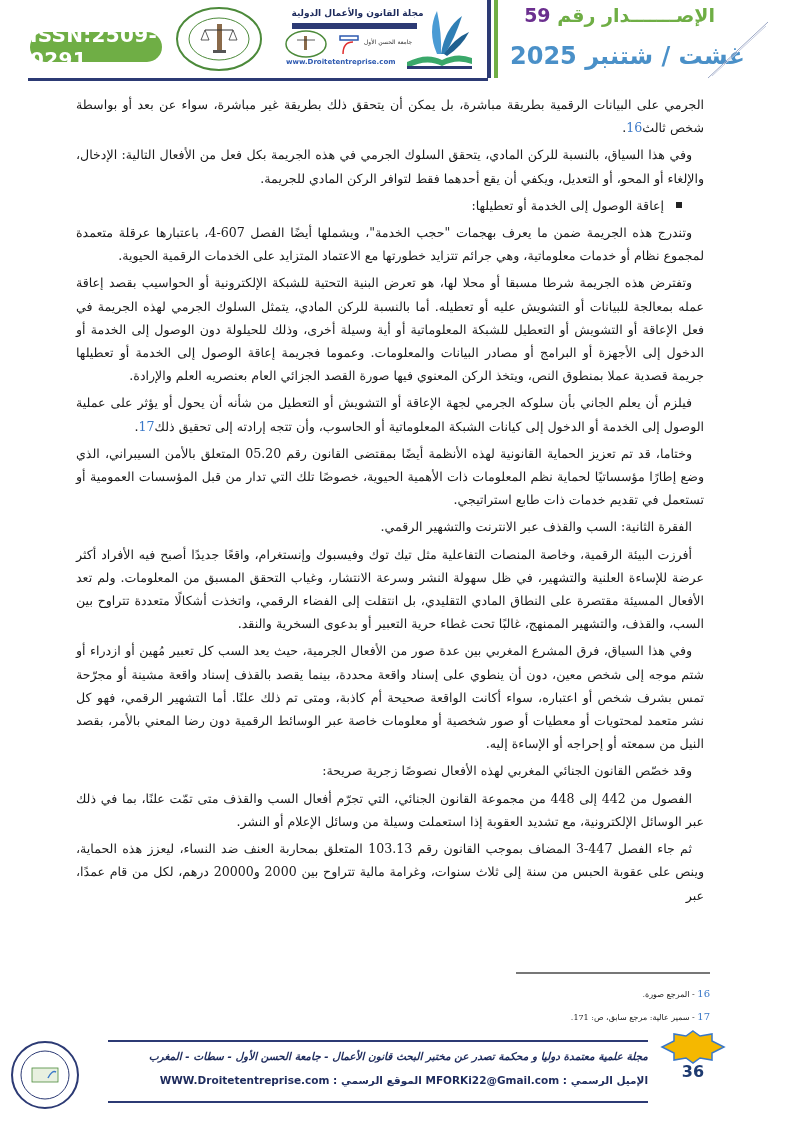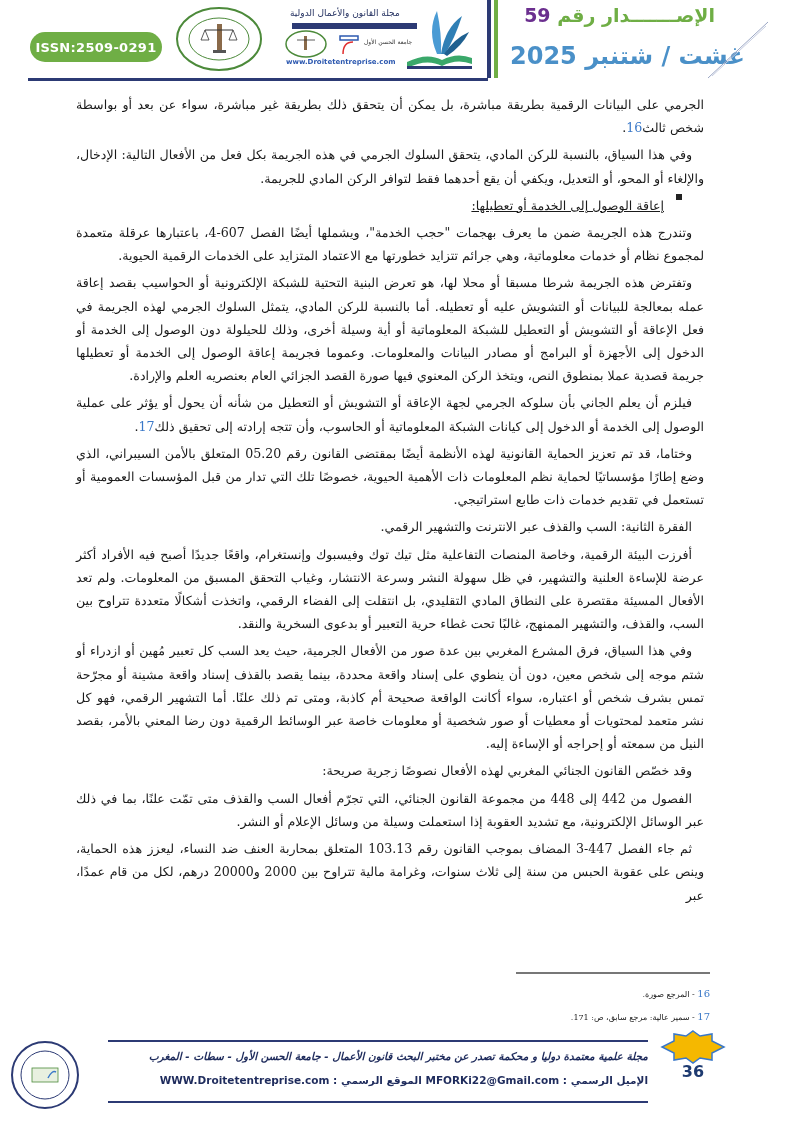--- a/index.html
+++ b/index.html
@@ -7,32 +7,32 @@
       width: 794px; height: 1123px; position: relative; overflow: hidden;
       background: #ffffff;
       font-family: "DejaVu Sans", sans-serif;
       color: #1a1a1a;
     }
     
     .header { position: absolute; left: 0; top: 0; width: 794px; height: 85px; }
     .issn {
       position: absolute; left: 30px; top: 32px; width: 132px; height: 30px;
       background: #6fae45; border-radius: 15px; color: #fff;
-      font-family: "DejaVu Sans", sans-serif; font-size: 13px; font-weight: bold;
+      font-family: "DejaVu Sans", sans-serif; font-size: 20px; font-weight: bold;
       display: flex; align-items: center; justify-content: center; letter-spacing: 0.3px;
     }
     .lab-logo {
       position: absolute; left: 175px; top: 6px; width: 88px; height: 66px;
     }
     .journal-logo {
       position: absolute; left: 282px; top: 6px; width: 190px; height: 64px;
     }
     .journal-title {
-      position: absolute; left: 8px; top: 2px; width: 135px; font-size: 9px; font-weight: normal;
-      direction: rtl; text-align: left; color: #1e2b5c; white-space: nowrap;
+      position: absolute; left: 8px; top: 2px; width: 135px; font-size: 9px; font-weight: bold;
+      direction: rtl; text-align: center; color: #1e2b5c; white-space: nowrap;
     }
     .journal-sub {
       position: absolute; left: 10px; top: 17px; width: 125px; height: 6px; background: #2c3a74;
     }
     .journal-site {
       position: absolute; left: 4px; top: 52px; font-size: 7px; font-weight: bold; color: #2d59b0;
       font-family: "DejaVu Sans", sans-serif;
     }
     .vbar1 { position: absolute; left: 487px; top: 0; width: 4px; height: 78px; background: #2c3a74; }
     .vbar2 { position: absolute; left: 494px; top: 0; width: 4px; height: 78px; background: #6fae45; }
@@ -52,21 +52,21 @@
 
     
     .content {
       position: absolute; left: 76px; top: 93px; width: 628px;
       direction: rtl; text-align: justify;
       font-family: "DejaVu Serif", serif; font-size: 12.6px; line-height: 23.2px;
     }
     .content p { margin: 0 0 4px 0; text-indent: 12px; }
     .content p.noindent { text-indent: 0; }
     .fn-ref { color: #3a78c8; }
-    .bullet-item { display: flex; align-items: flex-start; margin: 0 0 4px 0; padding-right: 22px; text-decoration: underline; }
+    .bullet-item { display: flex; align-items: center; margin: 0 0 4px 0; padding-right: 22px; }
     .bullet-icon { width: 6px; height: 6px; background: #222; margin-left: 12px; display: inline-block; }
 
     
     .fn-rule { position: absolute; left: 516px; top: 972px; width: 194px; height: 1.5px; background: #777; }
     .footnotes {
       position: absolute; left: 420px; top: 983px; width: 290px; direction: rtl;
       font-family: "DejaVu Serif", serif; font-size: 8px; line-height: 22px;
     }
     .footnotes .fn-num { color: #3a78c8; font-size: 10px; }
 

